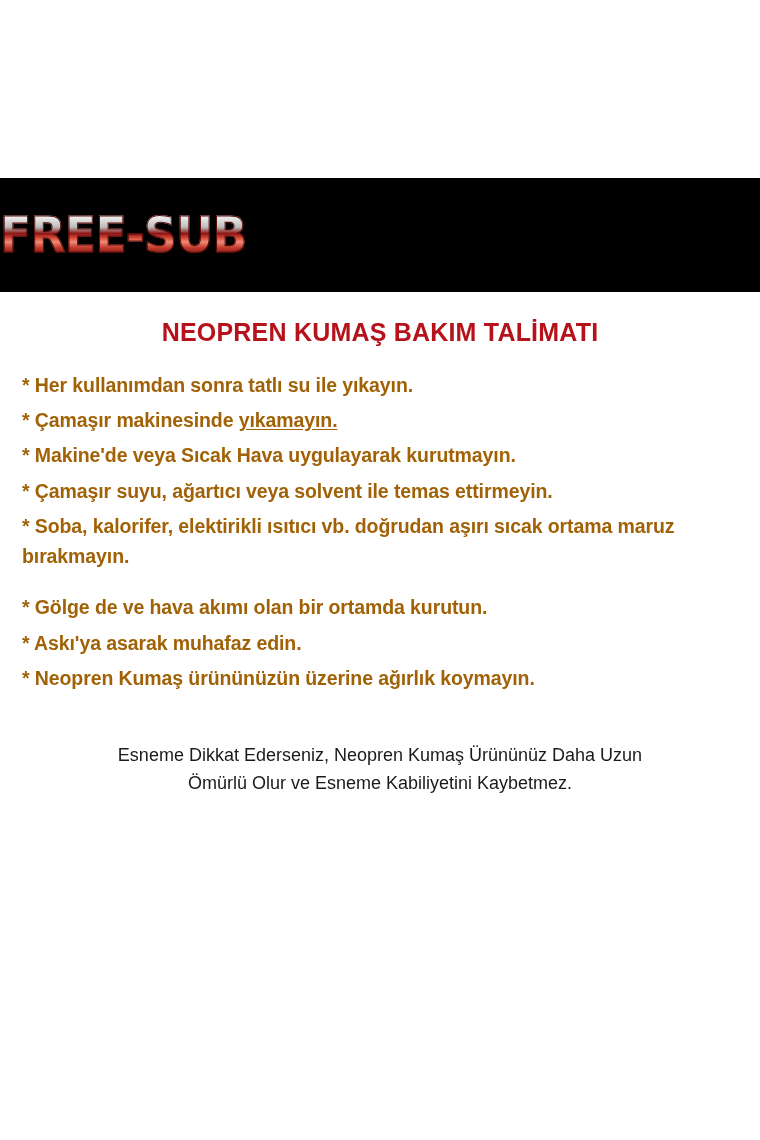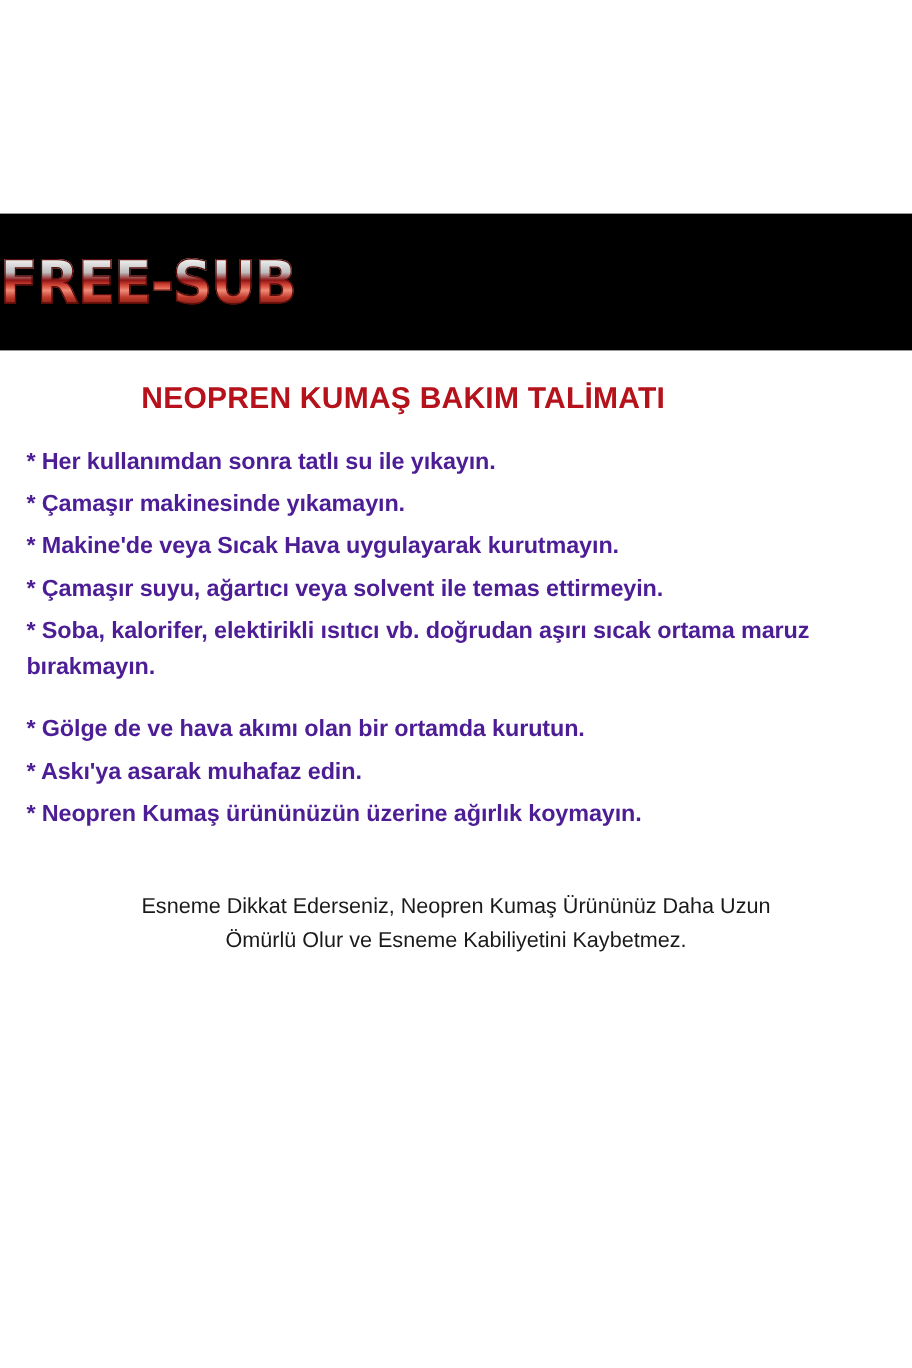--- a/index.html
+++ b/index.html
@@ -63,44 +63,46 @@
   .doc-title {
     position: absolute;
     top: 318px;
     left: 0;
     width: 672px;
     text-align: center;
     font-size: 25px;
     font-weight: 700;
     color: #b5121b;
     letter-spacing: 0.2px;
+    padding-left: 44px;
   }
 
   
   .list {
     position: absolute;
     top: 370px;
     left: 22px;
     width: 722px;
   }
 
   .list-item {
     font-size: 19.5px;
     font-weight: 700;
-    color: #4c1d95;
+    color: #a16207;
     line-height: 1.55;
     margin-bottom: 5px;
     letter-spacing: -0.1px;
   }
 
   .list-item.wrap {
     margin-bottom: 21px;
   }
 
   .u {
+    text-decoration: underline;
     text-underline-offset: 2px;
   }
 
   
   .footer-note {
     position: absolute;
     top: 742px;
     left: 0;
     width: 760px;
     text-align: center;

